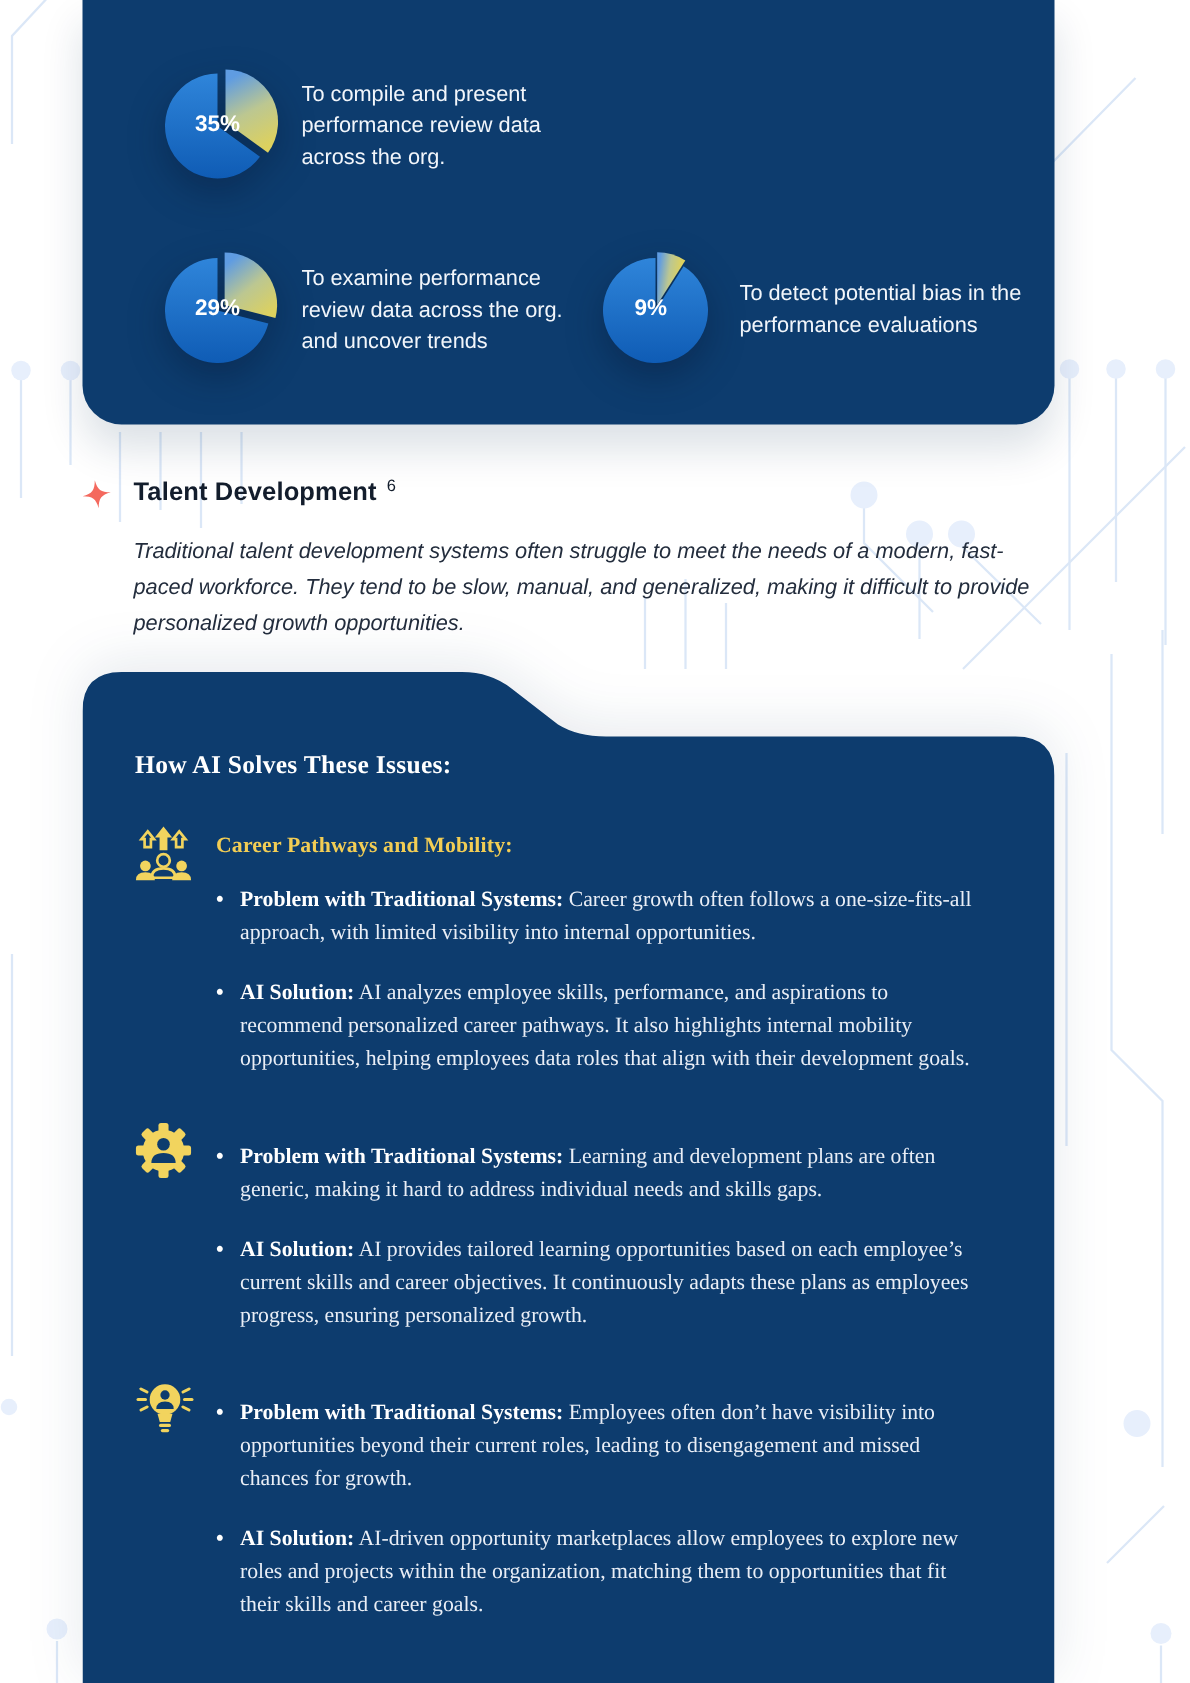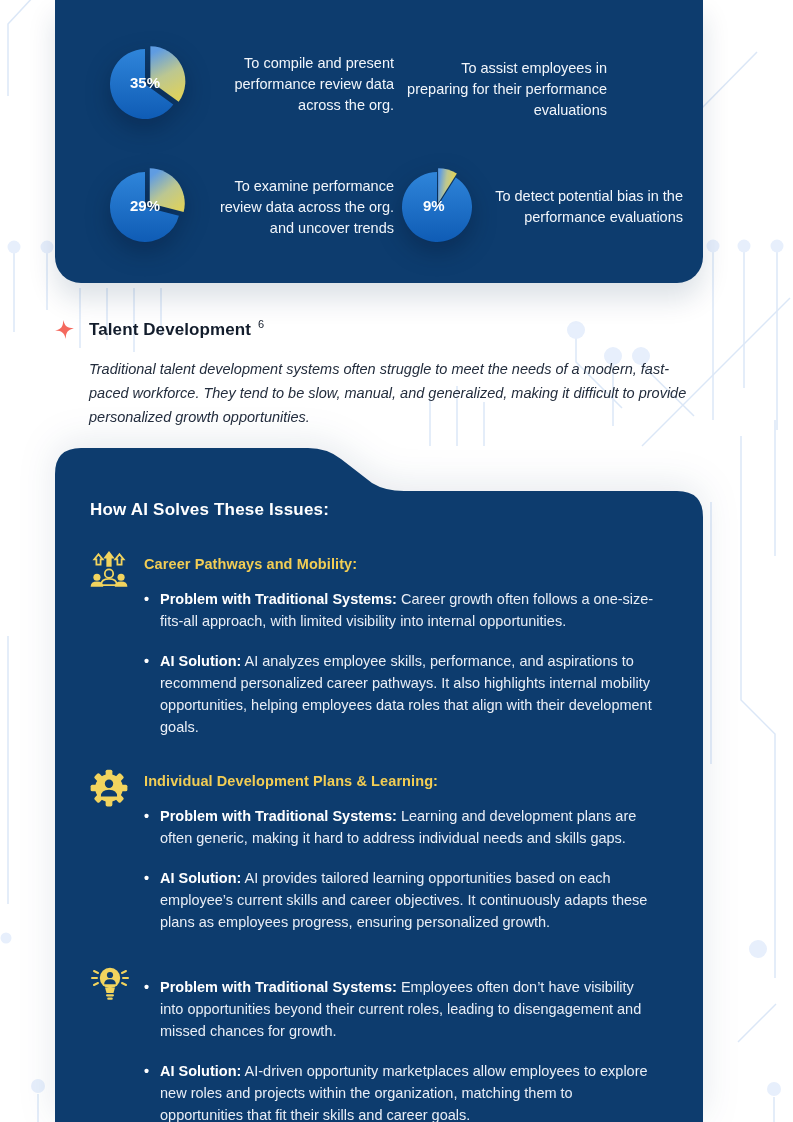--- a/index.html
+++ b/index.html
@@ -27,38 +27,38 @@
   .stat.lower{margin-top:10px;}
   .pie-wrap{position:relative;width:86px;height:86px;flex:0 0 86px;}
   .pie-wrap svg{display:block;filter:drop-shadow(0 9px 12px rgba(3,18,42,.35));}
   .pie-label{
     position:absolute;left:24px;top:33px;width:38px;text-align:center;
     color:#fff;font-weight:700;font-size:15px;line-height:18px;
   }
   .pie-label.small{left:29px;top:33px;width:32px;text-align:left;}
   .stat-text{
     margin:0 0 0 13px;color:#f2f6fb;font-size:14.5px;line-height:21px;
-    max-width:212px;font-weight:400;text-align:right;
+    max-width:212px;font-weight:400;
   }
   
   .mid-section{position:absolute;left:55px;top:318px;width:648px;z-index:2;}
   .mid-head{display:flex;align-items:center;}
   .sparkle{width:19px;height:19px;margin-top:2px;transform:rotate(-8deg);flex:0 0 19px;}
   .mid-title{
     margin:0 0 0 15px;font-size:17px;font-weight:700;color:var(--heading-dark,#131d2c);
     letter-spacing:.1px;
   }
   .mid-title sup{font-size:11px;font-weight:400;margin-left:2px;}
   .mid-body{
     margin:17px 0 0 34px;width:600px;font-size:14.5px;line-height:24px;
     color:var(--body-text,#232d3d);
     font-style:italic;
   }
   
-  .card2{position:absolute;left:55px;top:448px;width:528px;height:674px;z-index:2;}
+  .card2{position:absolute;left:55px;top:448px;width:528px;height:674px;z-index:2;font-family:Liberation Serif, serif;}
   .card2-bg{position:absolute;inset:0;filter:drop-shadow(0 -6px 18px rgba(10,40,80,.10));}
   .card2-content{position:absolute;left:0;top:0;width:648px;padding:52px 46px 0 33px;box-sizing:border-box;}
   .card2-title{margin:0 0 28px 2px;color:#fff;font-size:17px;font-weight:700;letter-spacing:.2px;}
   .solution{display:flex;margin-bottom:27px;justify-content:center;}
   .sol-icon{flex:0 0 42px;width:42px;margin-right:14px;padding-top:2px;}
   .sol-body{flex:1;}
   .sol-heading{margin:8px 0 0 0;color:var(--accent-yellow,#f2cd54);font-size:14.5px;font-weight:700;letter-spacing:.1px;}
   .bullets{margin:16px 0 0 0;padding:0;list-style:none;}
   .bullets li{display:flex;margin-bottom:18px;}
   .bullets li:last-child{margin-bottom:0;}
@@ -132,21 +132,20 @@
     </defs>
     <path d="M 43 43 L 71.31559480312316 63.57248383023656 A 35 35 0 1 1 42.99999999999999 8 Z" fill="url(#pg0)"></path>
     <path d="M 43 43 L 43 8 A 35 35 0 0 1 71.31559480312316 63.57248383023656 Z" fill="url(#wg0)" transform="translate(5.346039145130207 -2.723942998437281)"></path>
           </svg>
         <span class="pie-label">35%</span>
       </div>
       <p class="stat-text">To compile and present performance review data across the org.</p>
     </div>
 
     <div class="stat lower">
-      <p class="stat-text" style="max-width:200px">To assist employees in preparing for their performance evaluations</p>
     </div>
 
     <div class="stat">
       <div class="pie-wrap">
         <svg width="86" height="86" viewBox="0 0 86 86">
             <defs>
       <linearGradient id="pg2" x1="43" y1="8" x2="43" y2="78" gradientUnits="userSpaceOnUse">
         <stop offset="0" stop-color="#2f85da"></stop>
         <stop offset="1" stop-color="#0f5cb5"></stop>
       </linearGradient>
@@ -256,21 +255,20 @@
             <rect x="16.8" y="2.5" width="6.4" height="6.4" rx="1.6" transform="rotate(315 20 20)"></rect>
             <circle cx="20" cy="20" r="13.2"></circle>
           </g>
           <g fill="#0d3c6e">
             <circle cx="20" cy="16" r="4"></circle>
             <path d="M12.3 28 Q12.3 21.6 20 21.6 Q27.7 21.6 27.7 28 Z"></path>
           </g>
         </svg>
       </div>
       <div class="sol-body">
-        <h3 class="sol-heading">Individual Development Plans &amp; Learning:</h3>
         <ul class="bullets">
           <li>
             <span class="bullet-dot">•</span>
             <p class="bullet-text"><b>Problem with Traditional Systems:</b> <span>Learning and development plans are often generic, making it hard to address individual needs and skills gaps.</span></p>
           </li>
           <li>
             <span class="bullet-dot">•</span>
             <p class="bullet-text"><b>AI Solution:</b> <span>AI provides tailored learning opportunities based on each employee’s current skills and career objectives. It continuously adapts these plans as employees progress, ensuring personalized growth.</span></p>
           </li>
         </ul>

